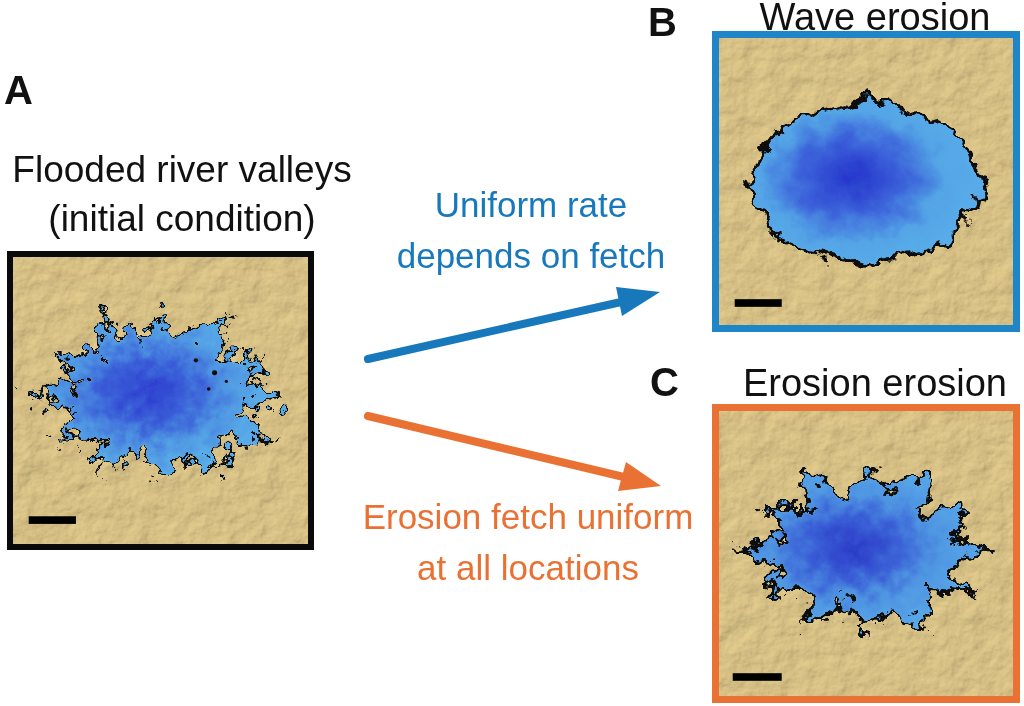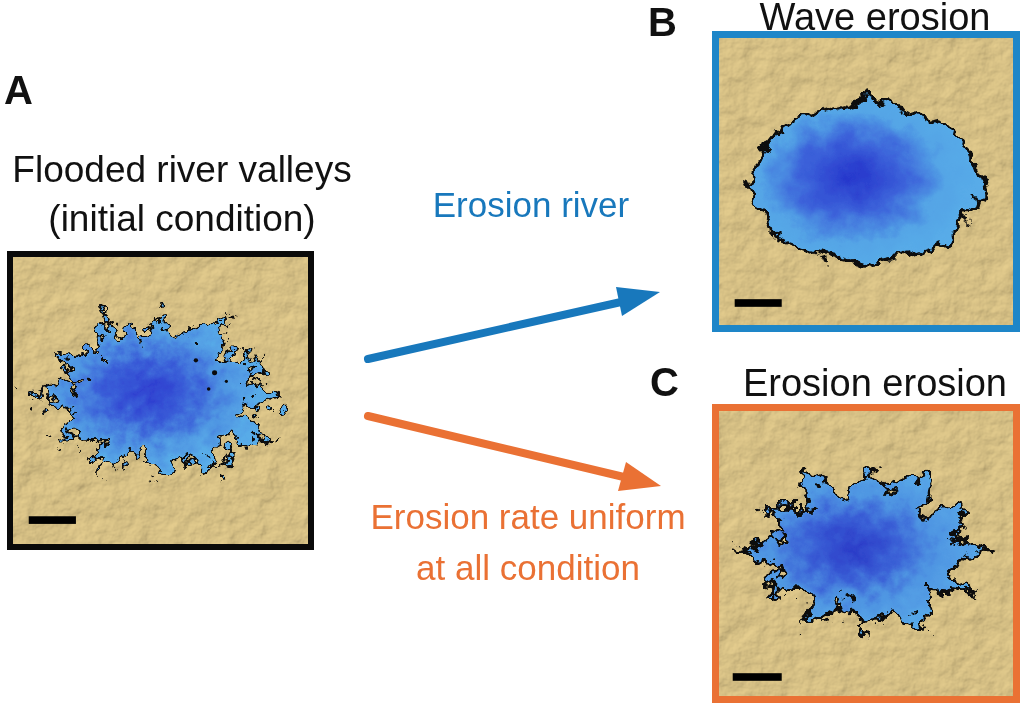--- a/index.html
+++ b/index.html
@@ -135,26 +135,27 @@
       </defs>
       <rect width="300" height="300" filter="url(#terrC)" fill="#e0c473"></rect>
       <g filter="url(#dispC)">
         <polygon fill="url(#gradC)" stroke="#0a0a0a" stroke-width="4" points="275,146 237,131 254,102 209,106 215,63 175,84 150,61 128,86 86,64 91,101 44,101 73,130 18,146 67,163 46,190 92,191 87,227 129,203 150,233 173,208 215,229 209,189 257,192 237,163"></polygon>
       </g>
       <rect x="14" y="276" width="50" height="8" fill="#000000"></rect>
     </svg>
   </div>
 
   <div class="arrow-label blue">
-    <div>Erosion river</div>
+    <div>Uniform rate</div>
+    <div>depends on fetch</div>
   </div>
 
   <div class="arrow-label orange">
-    <div>Erosion rate uniform</div>
-    <div>at all condition</div>
+    <div>Erosion fetch uniform</div>
+    <div>at all locations</div>
   </div>
 
   <svg id="arrow-layer">
     <g>
       <line x1="368" y1="359" x2="630" y2="300" stroke-width="8" stroke-linecap="round" stroke="#1878bc"></line>
       <polygon points="660,292 622,316 616,287" fill="#1878bc"></polygon>
     </g>
     <g>
       <line x1="368" y1="416" x2="628" y2="478" stroke-width="8" stroke-linecap="round" stroke="#ea7134"></line>
       <polygon points="661,486 618,491 626,462" fill="#ea7134"></polygon>

